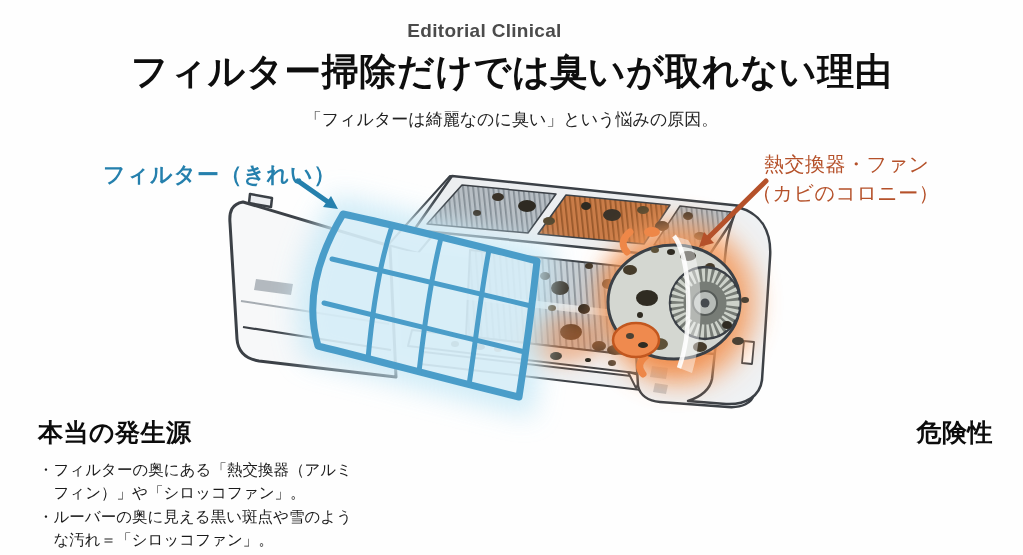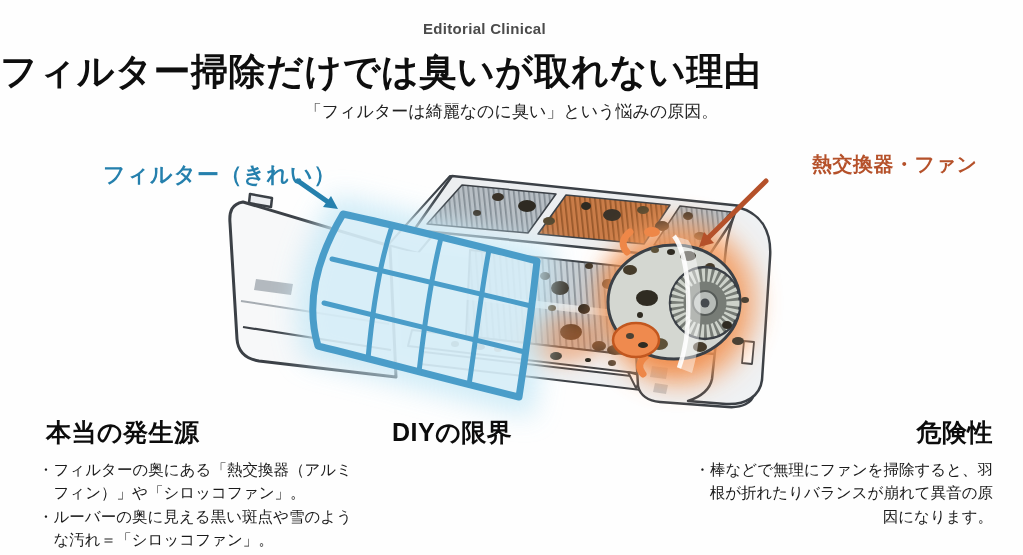--- a/index.html
+++ b/index.html
@@ -5,47 +5,47 @@
   html,body{margin:0;padding:0;}
   body{
     width:1023px;height:555px;position:relative;overflow:hidden;
     background:#fefefe;
     font-family:"Liberation Sans","DejaVu Sans",sans-serif;
     -webkit-font-smoothing:antialiased;
   }
   .abs{position:absolute;}
   .eyebrow{
     top:20px;left:0;width:969px;text-align:center;
-    font-size:15px;font-weight:700;color:#4b4b4b;letter-spacing:.3px;
+    font-size:19px;font-weight:700;color:#4b4b4b;letter-spacing:.3px;
   }
   .title{
-    top:47px;left:0;width:1023px;
+    top:47px;left:0;width:1023px;text-align:center;
     font-size:37px;font-weight:800;color:#0e0e0e;letter-spacing:.5px;
   }
   .subtitle{
-    top:100px;left:0;width:1023px;text-align:center;
+    top:108px;left:0;width:1023px;text-align:center;
     font-size:17px;font-weight:500;color:#222;
   }
   .label-filter{
     top:160px;left:103px;
     font-size:22px;font-weight:700;color:#2580ad;letter-spacing:1px;
   }
   .label-exchanger{
     top:150px;left:752px;width:210px;
-    font-size:20px;font-weight:700;color:#b5512a;line-height:1.45;letter-spacing:.5px;margin-left:48px;
+    font-size:20px;font-weight:400;color:#b5512a;line-height:1.45;letter-spacing:.5px;
   }
   .label-exchanger .l1{display:block;padding-left:12px;}
   .label-exchanger .l2{display:block;}
   svg.illu{position:absolute;top:0;left:0;}
   .col{position:absolute;top:416px;}
   .col1{left:38px;width:318px;}
   .col2{left:384px;width:276px;}
   .col3{left:688px;width:305px;text-align:right;}
   .col h3{
-    margin:0 0 9px 8px;font-size:25px;font-weight:800;color:#0c0c0c;letter-spacing:.5px;
+    margin:0 0 9px 0;font-size:25px;font-weight:800;color:#0c0c0c;letter-spacing:.5px;
   }
   .col p.bullet{
     margin:0 0;font-size:15.5px;line-height:1.5;color:#1b1b1b;
     text-indent:-1em;padding-left:1em;
   }
 </style>
 </head>
 <body>
 
 <div class="abs eyebrow">Editorial Clinical</div>
@@ -204,26 +204,25 @@
   </g>
   <g>
     <path d="M 766,181 L 707,239" stroke="#b5512a" stroke-width="5" stroke-linecap="round" fill="none"></path>
     <polygon points="699,247 704,232 714,243" fill="#b5512a"></polygon>
   </g>
 </svg>
 
 <div class="abs label-filter">フィルター（きれい）</div>
 <div class="abs label-exchanger">
   <span class="l1">熱交換器・ファン</span>
+  <span class="l2">（カビのコロニー）</span>
 </div>
 
 <div class="col col1">
   <h3>本当の発生源</h3>
   <p class="bullet">・フィルターの奥にある「熱交換器（アルミフィン）」や「シロッコファン」。</p>
   <p class="bullet">・ルーバーの奥に見える黒い斑点や雪のような汚れ＝「シロッコファン」。</p>
 </div>
 <div class="col col2">
-  <h3>DIYの限界</h3>
 </div>
 <div class="col col3">
   <h3>危険性</h3>
-  <p class="bullet">・棒などで無理にファンを掃除すると、羽根が折れたりバランスが崩れて異音の原因になります。</p>
 </div>
 
 </body></html>

